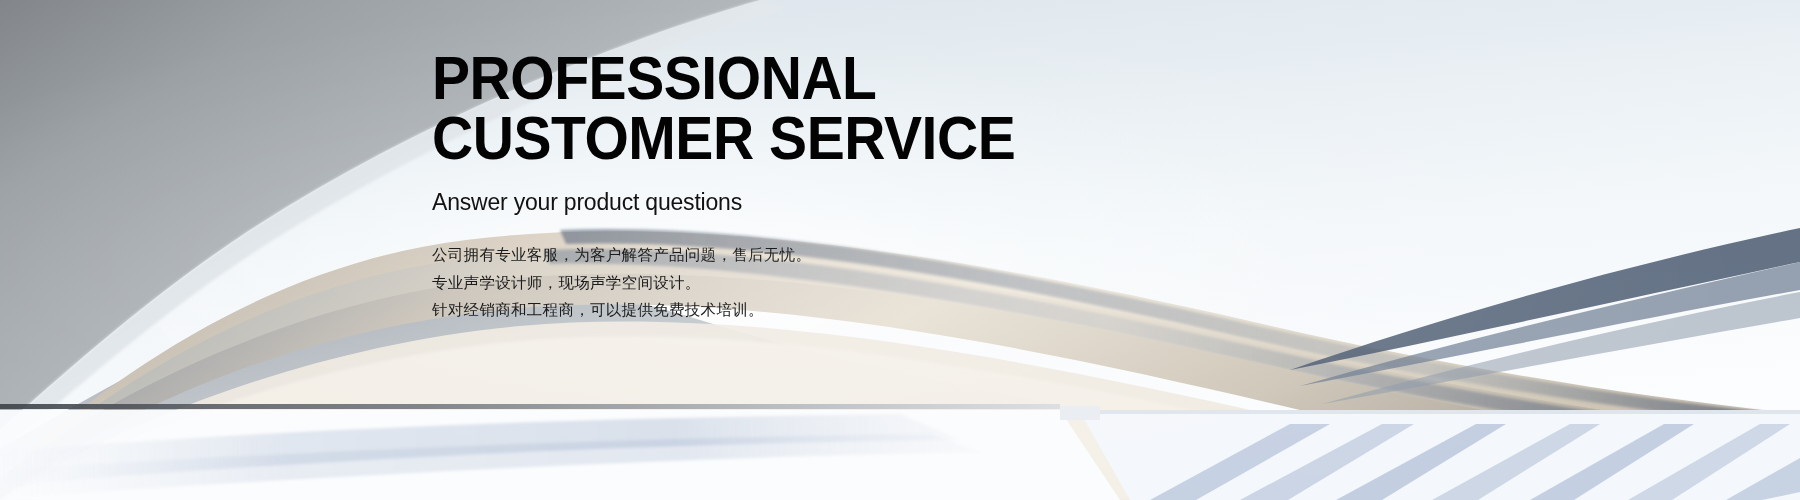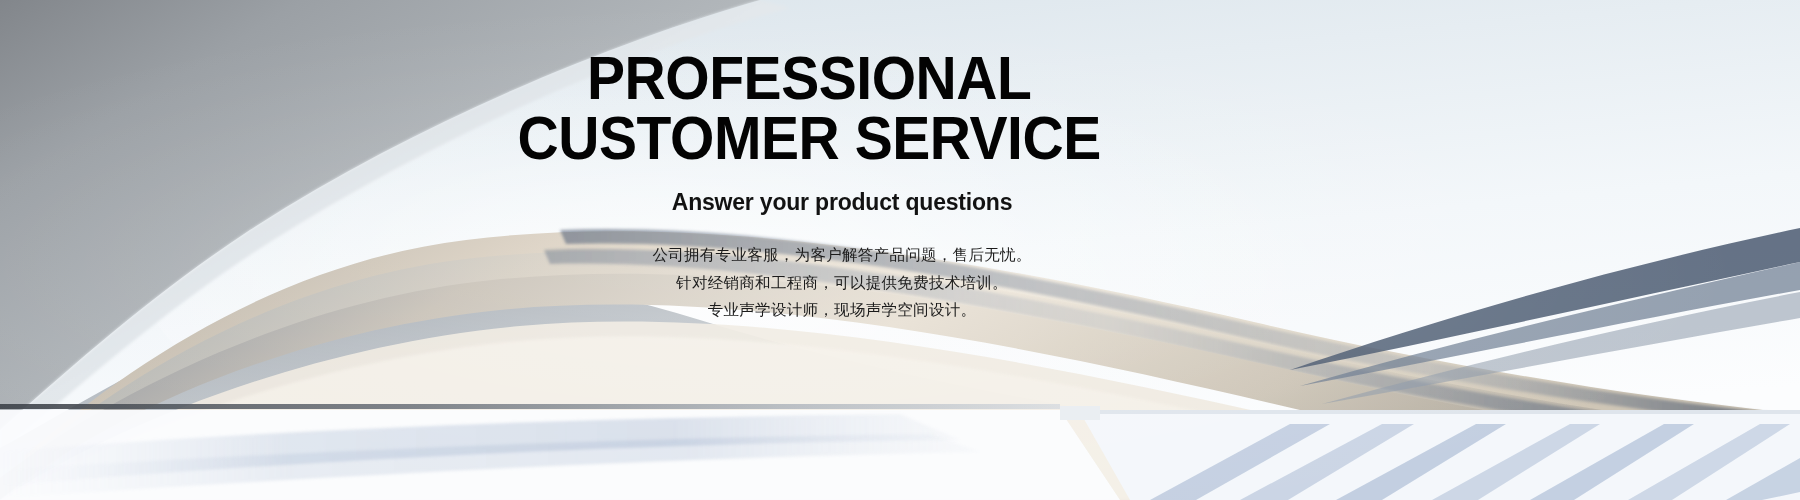--- a/index.html
+++ b/index.html
@@ -7,21 +7,20 @@
     padding: 0;
     background: #ffffff;
   }
   #banner {
     position: relative;
     width: 1800px;
     height: 500px;
     overflow: hidden;
     font-family: "Liberation Sans", "DejaVu Sans", sans-serif;
     background: linear-gradient(160deg, #dfe6ec 0%, #e8eef3 25%, #f2f6f8 55%, #fafcfd 100%);
-    text-align: center;
   }
 
   
   #art {
     position: absolute;
     inset: 0;
     width: 100%;
     height: 100%;
     display: block;
   }
@@ -45,21 +44,21 @@
     transform: scaleX(0.92);
     transform-origin: left center;
     white-space: nowrap;
   }
   .headline .hl-line {
     display: block;
   }
   .subtitle {
     margin: 22px 0 0 0;
     font-family: "Liberation Sans", "DejaVu Sans", sans-serif;
-    font-weight: 700;
+    font-weight: 400;
     font-size: 23px;
     letter-spacing: -0.2px;
     color: #121212;
     white-space: nowrap;
   }
   .body-copy {
     margin: 26px 0 0 0;
     font-family: "DejaVu Sans", "Liberation Sans", sans-serif;
     font-size: 15.5px;
     line-height: 1.78;
@@ -247,18 +246,18 @@
 
     <h1 class="headline">
       <span class="hl-line">PROFESSIONAL</span>
       <span class="hl-line">CUSTOMER SERVICE</span>
     </h1>
 
     <p class="subtitle">Answer your product questions</p>
 
     <div class="body-copy">
       <span class="copy-line">公司拥有专业客服，为客户解答产品问题，售后无忧。</span>
+      <span class="copy-line">专业声学设计师，现场声学空间设计。</span>
       <span class="copy-line">针对经销商和工程商，可以提供免费技术培训。</span>
-      <span class="copy-line">专业声学设计师，现场声学空间设计。</span>
     </div>
 
   </div>
 </div>
 
 </body></html>

